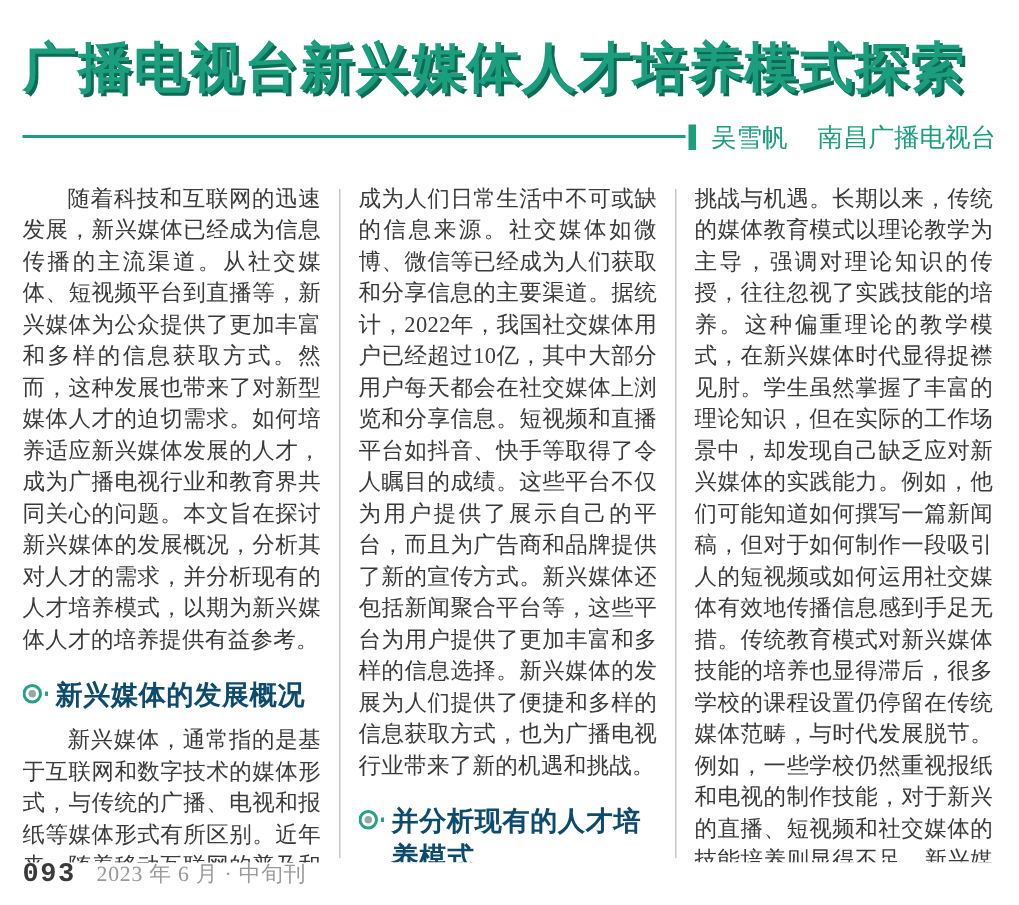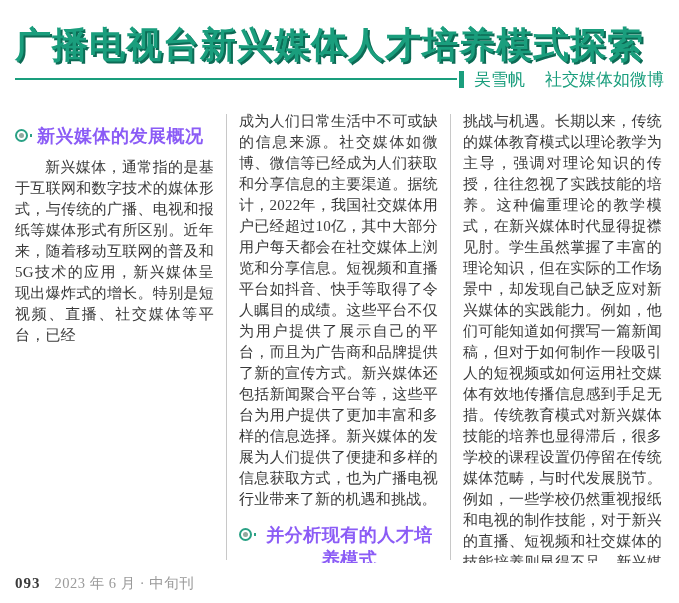--- a/index.html
+++ b/index.html
@@ -3,64 +3,65 @@
 <meta charset="utf-8">
 <style>
   html,body{margin:0;padding:0;background:#ffffff;}
   body{width:679px;height:603px;font-family:"Liberation Serif","DejaVu Serif",serif;}
   .page{position:relative;width:679px;height:603px;box-sizing:border-box;padding:24px 15px 0 15px;background:#ffffff;overflow:hidden;}
 
   
   .title{margin:0;font-family:"Liberation Sans","DejaVu Sans",sans-serif;font-weight:bold;
          font-size:36px;line-height:1.18;color:#1a9e7d;letter-spacing:1px;white-space:nowrap;
          text-shadow:2px 2px 0 #0c6b55;}
-  .byline-row{display:flex;align-items:center;margin-top:3px;height:20px;justify-content:flex-end;}
+  .byline-row{display:flex;align-items:center;margin-top:15px;height:20px;justify-content:flex-end;}
   .byline-rule{flex:1;height:2px;background:#1a9e7d;}
   .byline-bar{width:5px;height:17px;background:#1a9e7d;margin-left:2px;}
   .byline-text{color:#1a9e7d;font-size:17px;margin-left:10px;white-space:nowrap;font-style:normal;}
   .byline-text.affiliation{margin-left:20px;}
 
   
   .columns{display:flex;margin-top:22px;height:452px;overflow:hidden;}
   .column{flex:0 0 199px;width:199px;overflow:hidden;}
   .divider{flex:0 0 1px;width:1px;height:446px;background:#c8c8c8;margin:3px 12px 0 12px;}
   .para{margin:0;font-size:15px;line-height:21px;color:#3a3a3a;text-align:justify;letter-spacing:0.2px;}
   .para.indent{text-indent:2em;}
 
   
   .sec-heading{display:flex;align-items:flex-start;margin:13px 0 9px 0;
                font-family:"Liberation Sans","DejaVu Sans",sans-serif;font-weight:bold;
-               font-size:18px;line-height:24px;color:#8b5cf6;letter-spacing:0.5px;text-align:center;}
+               font-size:18px;line-height:24px;color:#0c4a6e;letter-spacing:0.5px;}
   .h-icon{flex:0 0 auto;width:9px;height:9px;border:2.5px solid #2aa185;border-radius:50%;
           margin:5px 9px 0 0;display:flex;align-items:center;justify-content:center;position:relative;}
   .h-icon::before{content:"";width:5px;height:5px;border-radius:50%;background:#93a89f;}
   .h-icon::after{content:"";position:absolute;right:-6px;top:3px;width:2px;height:3px;background:#2aa185;}
 
   
   .footer{position:absolute;left:15px;bottom:10px;display:flex;align-items:baseline;}
-  .page-num{font-weight:bold;font-size:15px;color:#3a3a3a;letter-spacing:1px;}
+  .page-num{font-weight:bold;font-size:18px;color:#3a3a3a;letter-spacing:1px;font-family:Liberation Mono, monospace;}
   .issue{margin-left:14px;font-size:14.5px;color:#9a9a9a;letter-spacing:0.5px;}
 </style>
 </head>
 <body>
 
 <div class="page">
 
   <header>
     <h1 class="title">广播电视台新兴媒体人才培养模式探索</h1>
     <div class="byline-row">
       <div class="byline-rule"></div>
       <div class="byline-bar"></div>
       <span class="byline-text">吴雪帆</span>
-      <span class="byline-text affiliation">社交媒体如微博</span>
+      <span class="byline-text affiliation">南昌广播电视台</span>
     </div>
   </header>
 
   <main class="columns">
       <div class="column">
+        <p class="para indent">随着科技和互联网的迅速发展，新兴媒体已经成为信息传播的主流渠道。从社交媒体、短视频平台到直播等，新兴媒体为公众提供了更加丰富和多样的信息获取方式。然而，这种发展也带来了对新型媒体人才的迫切需求。如何培养适应新兴媒体发展的人才，成为广播电视行业和教育界共同关心的问题。本文旨在探讨新兴媒体的发展概况，分析其对人才的需求，并分析现有的人才培养模式，以期为新兴媒体人才的培养提供有益参考。</p>
         <div class="sec-heading">
           <span class="h-icon"></span>
           <span class="h-text">新兴媒体的发展概况</span>
         </div>
         <p class="para indent">新兴媒体，通常指的是基于互联网和数字技术的媒体形式，与传统的广播、电视和报纸等媒体形式有所区别。近年来，随着移动互联网的普及和5G技术的应用，新兴媒体呈现出爆炸式的增长。特别是短视频、直播、社交媒体等平台，已经</p>
       </div>
       <div class="divider"></div>
       <div class="column">
         <p class="para">成为人们日常生活中不可或缺的信息来源。社交媒体如微博、微信等已经成为人们获取和分享信息的主要渠道。据统计，2022年，我国社交媒体用户已经超过10亿，其中大部分用户每天都会在社交媒体上浏览和分享信息。短视频和直播平台如抖音、快手等取得了令人瞩目的成绩。这些平台不仅为用户提供了展示自己的平台，而且为广告商和品牌提供了新的宣传方式。新兴媒体还包括新闻聚合平台等，这些平台为用户提供了更加丰富和多样的信息选择。新兴媒体的发展为人们提供了便捷和多样的信息获取方式，也为广播电视行业带来了新的机遇和挑战。</p>
         <div class="sec-heading">

